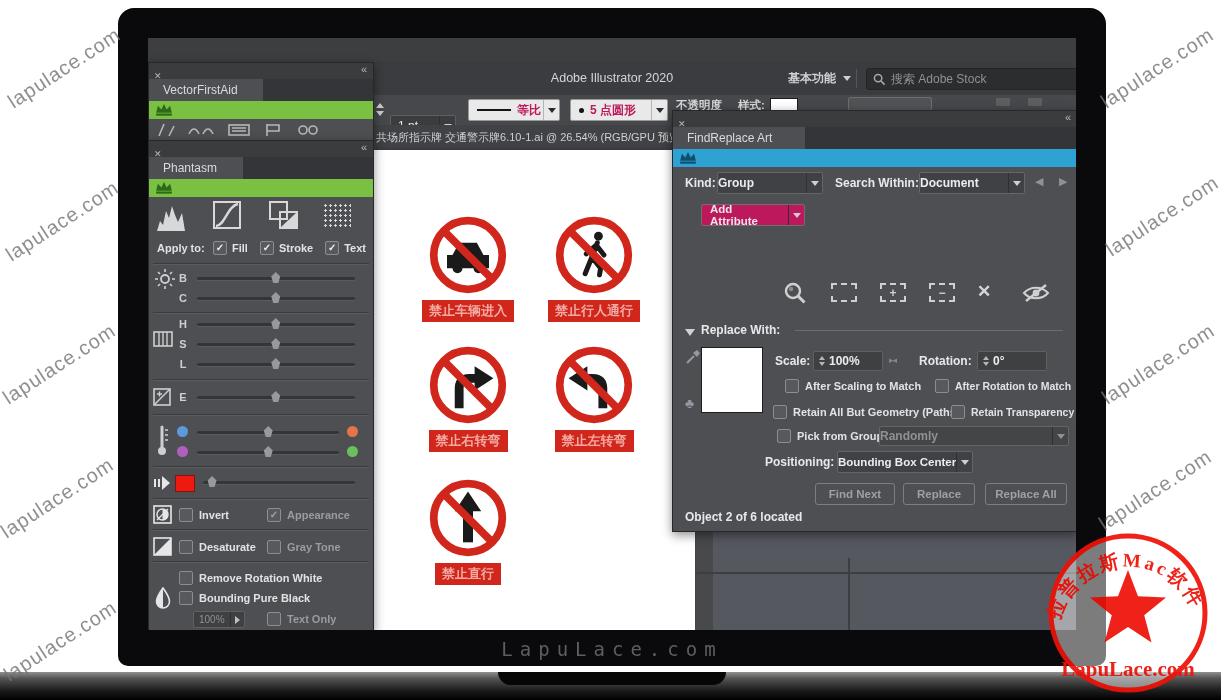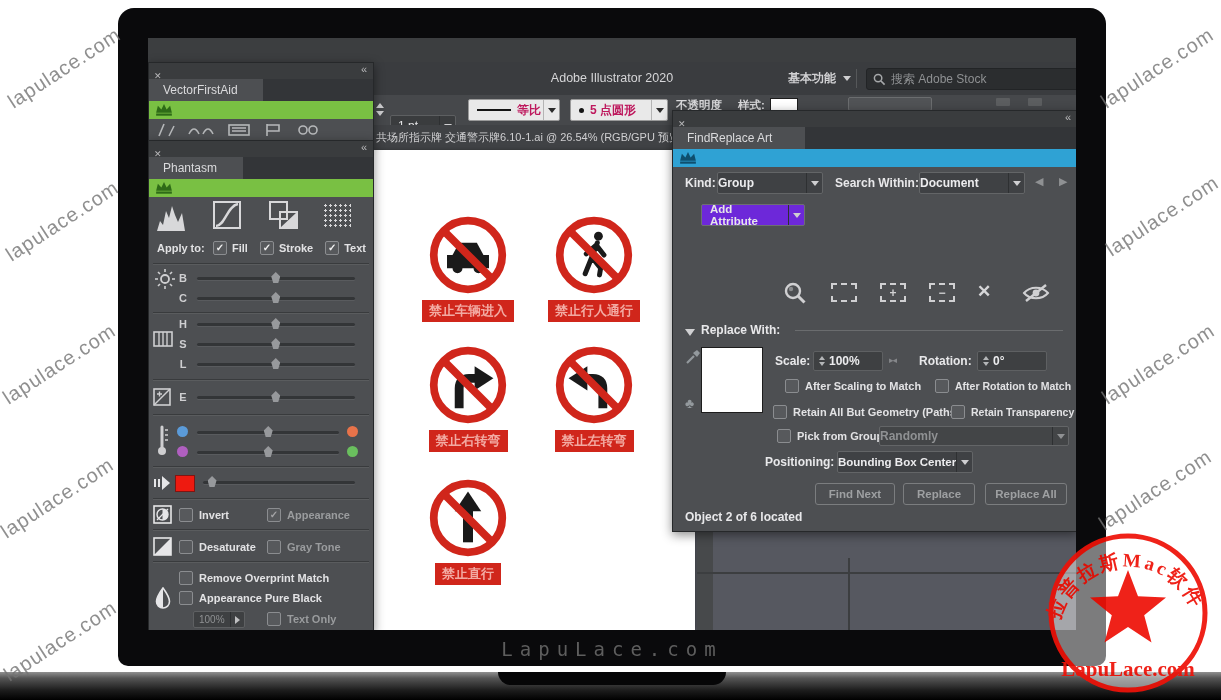--- a/index.html
+++ b/index.html
@@ -115,21 +115,21 @@
          border-left:5px solid #bfbfc1;}
   
   .frlbl{position:absolute;font-size:12px;font-weight:bold;color:#e8e8ea;white-space:nowrap;}
   .dd{position:absolute;height:20px;background:#3f4144;border:1px solid #636567;border-radius:2px;
       display:flex;align-items:center;color:#ececee;font-size:12px;font-weight:bold;}
   .dd .txt{padding:0 0;flex:1;white-space:nowrap;}
   .dd.dim{color:#8f9193;background:#434547;}
   .navarr{position:absolute;font-size:11px;color:#8f9193;}
   .navarr.l::after{content:"◀";}
   .navarr.r::after{content:"▶";}
-  .attrbtn{position:absolute;height:20px;background:#6d28d9;border:1px solid #6d6f71;border-radius:2px;
+  .attrbtn{position:absolute;height:20px;background:#be185d;border:1px solid #6d6f71;border-radius:2px;
            display:flex;align-items:center;color:#e6e6e8;font-size:11.5px;font-weight:bold;}
   .marq{width:26px;height:19px;border:2px dashed #d0d0d2;display:flex;align-items:center;
         justify-content:center;color:#d0d0d2;font-size:12px;font-weight:bold;box-sizing:border-box;}
   .xicon::after{content:"✕";color:#d6d6d8;font-size:17px;font-weight:bold;}
   .frtool{position:absolute;}
   .rw-tri{position:absolute;width:0;height:0;border-left:5px solid transparent;
           border-right:5px solid transparent;border-top:7px solid #d0d0d2;}
   .rw-line{position:absolute;height:1px;background:#6a6c6e;}
   .bigswatch{position:absolute;width:60px;height:64px;background:#fff;border:1px solid #1d1d1d;}
   .club{position:absolute;color:#93999d;font-size:14px;}
@@ -608,25 +608,25 @@
           <span class="cblbl dim">Gray Tone</span>
         </div>
         <div class="pdiv" style="top:420px"></div>
 
         <svg style="position:absolute;left:6px;top:446px" width="16" height="24" viewBox="0 0 16 24">
             <path d="M8 1 C8 1 1.5 10 1.5 14.5 a6.5 6.5 0 0 0 13 0 C14.5 10 8 1 8 1 Z" fill="none" stroke="#e6e6e8" stroke-width="1.6"></path>
             <path d="M8 1 C8 1 1.5 10 1.5 14.5 a6.5 6.5 0 0 0 6.5 6.5 V1 Z" fill="#e6e6e8"></path>
           </svg>
         <div class="cbrow" style="left:30px;top:430px">
           <span class="cb"></span>
-          <span class="cblbl">Remove Overprint Match</span>
+          <span class="cblbl">Remove Rotation White</span>
         </div>
         <div class="cbrow" style="left:30px;top:450px">
           <span class="cb"></span>
-          <span class="cblbl">Appearance Pure Black</span>
+          <span class="cblbl">Bounding Pure Black</span>
         </div>
         <div class="pctdd" style="left:44px;top:470px;width:50px">
           <span class="txt">100%</span>
           <span class="rcar">
               <span class="tri-r"></span>
             </span>
         </div>
         <div class="cbrow" style="left:118px;top:471px">
           <span class="cb"></span>
           <span class="cblbl dim">Text Only</span>

